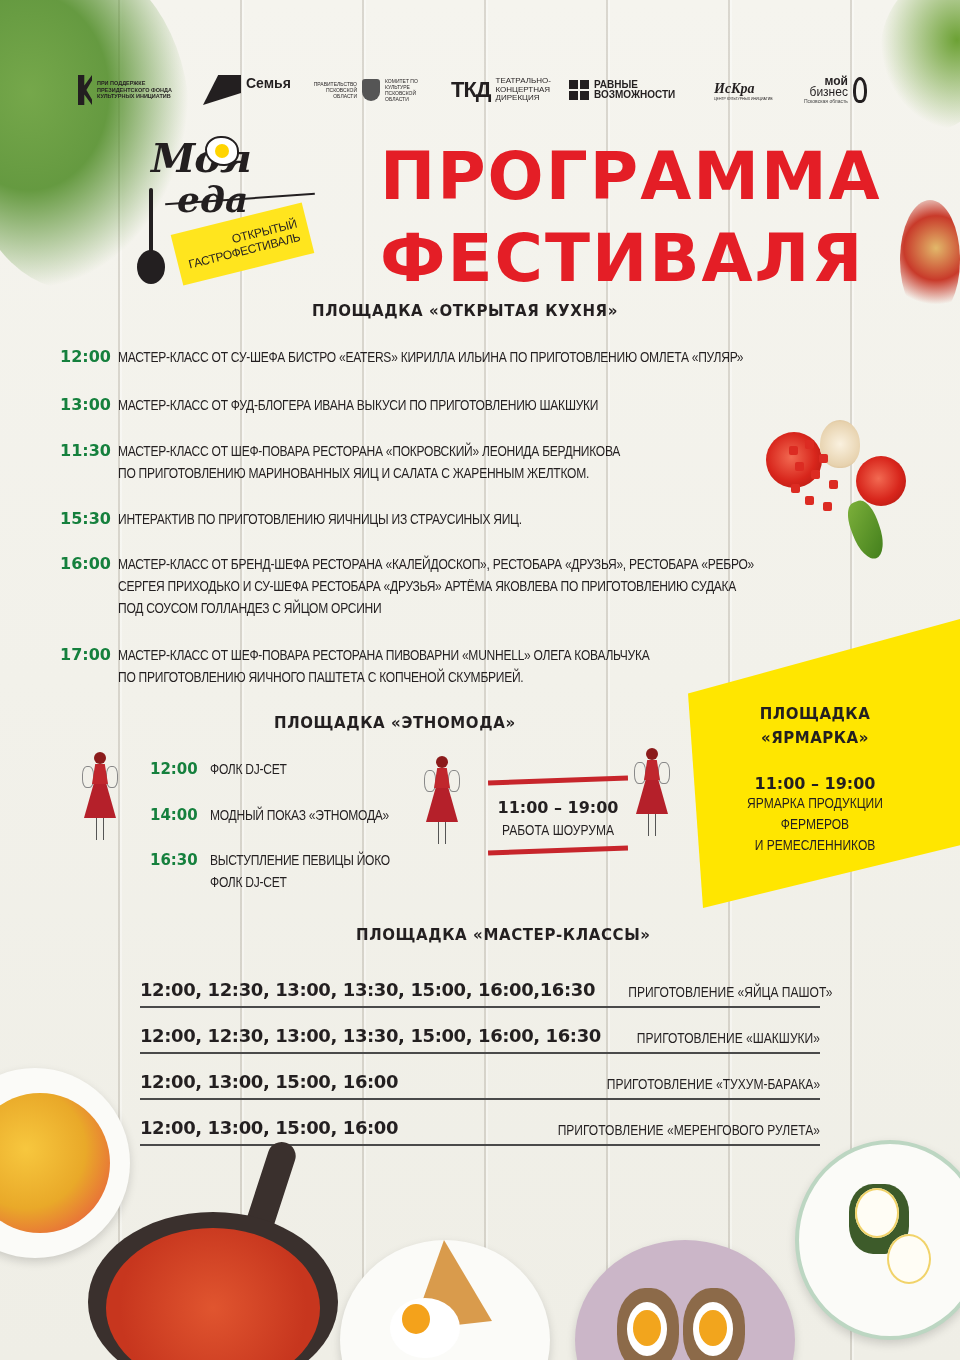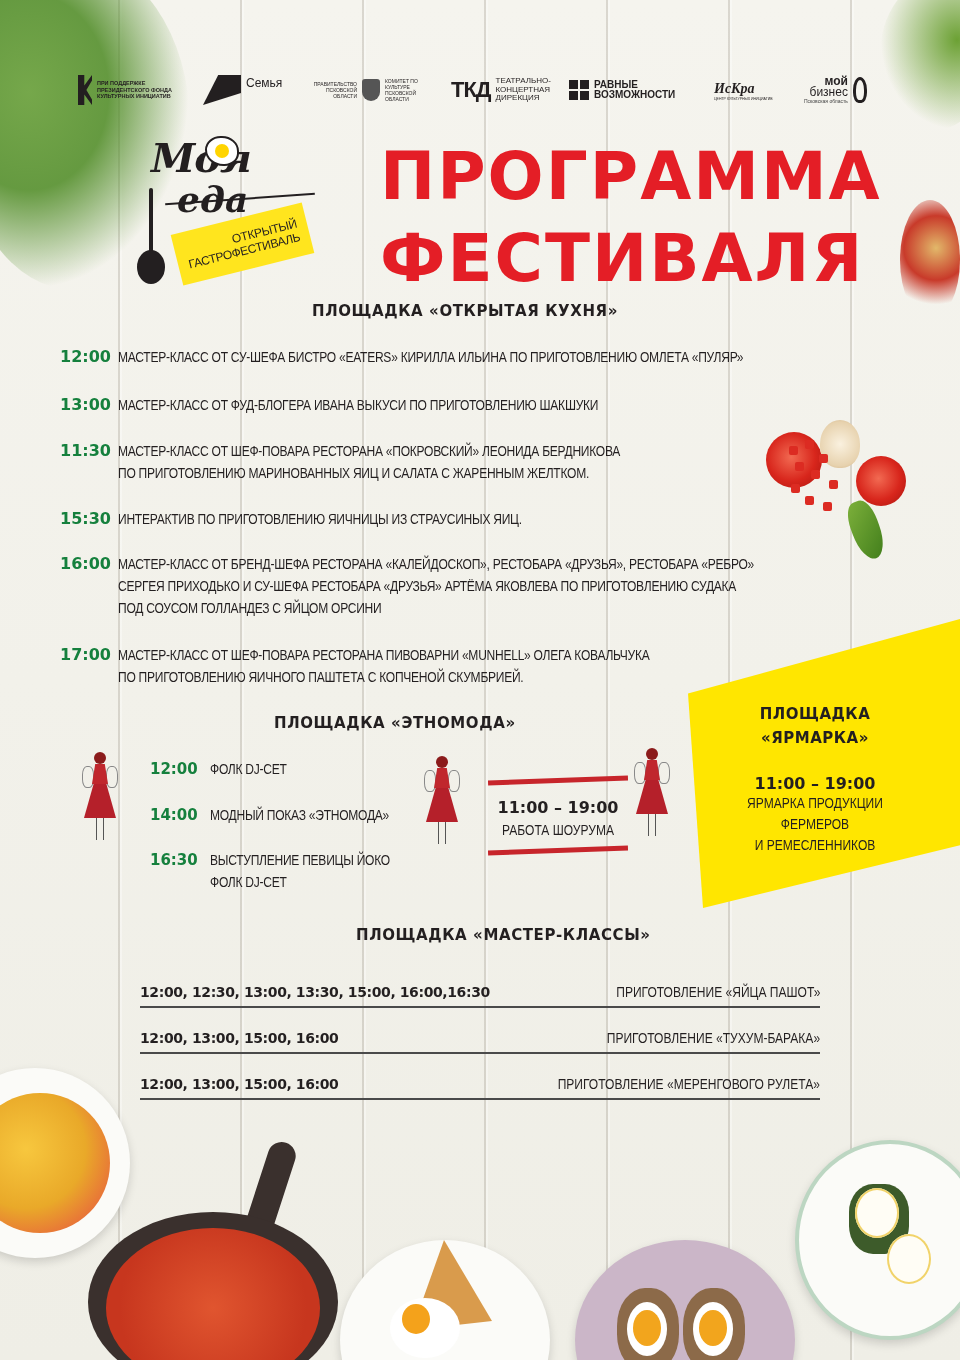--- a/index.html
+++ b/index.html
@@ -61,21 +61,21 @@
   .logo .mark { display: inline-block; }
   .logo-small { font-size: 5.5px; line-height: 6.5px; font-weight: bold; text-transform: uppercase; }
   .logo-pgfki .mark {
     width: 14px; height: 30px; background: #231f20;
     clip-path: polygon(0 0, 45% 0, 45% 35%, 100% 0, 100% 18%, 60% 50%, 100% 82%, 100% 100%, 45% 65%, 45% 100%, 0 100%);
   }
   .logo-semya .mark {
     width: 38px; height: 30px; background: #231f20;
     clip-path: polygon(40% 0, 100% 0, 100% 60%, 0 100%);
   }
-  .logo-semya .txt { font-size: 12px; font-weight: normal; margin-top: -14px; }
+  .logo-semya .txt { font-size: 14px; font-weight: bold; margin-top: -14px; }
   .logo-gov .mark {
     width: 18px; height: 22px; background: #555; border-radius: 3px 3px 9px 9px;
   }
   .logo-gov .txt { font-size: 5px; line-height: 6px; text-transform: uppercase; text-align: right; }
   .logo-gov .txt2 { font-size: 5px; line-height: 6px; text-transform: uppercase; }
   .logo-tkd .mark { font-size: 22px; font-weight: bold; letter-spacing: -1px; font-family: "Liberation Sans Narrow", "Liberation Sans", sans-serif; }
   .logo-tkd .txt { font-size: 8px; line-height: 8.5px; text-transform: uppercase; }
   .logo-rv .mark {
     width: 20px; height: 20px;
     background:
@@ -184,21 +184,21 @@
   .yarm .h { font-family: "DejaVu Sans", sans-serif; font-weight: bold; font-size: 15px; line-height: 24px; letter-spacing: .5px; text-transform: uppercase; }
   .yarm .time { margin-top: 24px; font-family: "DejaVu Sans", sans-serif; font-weight: bold; font-size: 16px; }
   .yarm .lbl { font-family: "Liberation Sans", sans-serif; font-size: 14px; line-height: 21px; text-transform: uppercase; white-space: pre-line; transform: scaleX(0.86); }
 
   
   .mc { left: 140px; top: 962px; width: 680px; }
   .mc-row {
     position: relative; height: 46px; border-bottom: 2px solid #4a4a4a;
     display: flex; align-items: flex-end; justify-content: space-between; padding-bottom: 6px;
   }
-  .mc-row .times { font-family: "DejaVu Sans", sans-serif; font-weight: bold; font-size: 14px; letter-spacing: -0.4px; white-space: nowrap; }
+  .mc-row .times { font-family: "DejaVu Sans", sans-serif; font-weight: bold; font-size: 18px; letter-spacing: -0.4px; white-space: nowrap; }
   .mc-row .what { font-family: "Liberation Sans", sans-serif; font-size: 14px; text-transform: uppercase; white-space: nowrap; transform: scaleX(0.86); transform-origin: right; }
 
   
   .plate { border-radius: 50%; background: #fbfbf8; box-shadow: 0 4px 10px rgba(0,0,0,.15); }
   .omelet { left: -60px; top: 1068px; width: 190px; height: 190px; }
   .omelet .fill { position: absolute; left: 30px; top: 25px; width: 140px; height: 140px; border-radius: 50%; background: radial-gradient(circle at 40% 40%, #f7c73e 0%, #e9a929 50%, #e86b3a 80%); }
   .pan { left: 88px; top: 1212px; width: 250px; height: 180px; border-radius: 50%; background: #3a302d; }
   .pan .fill { position: absolute; left: 18px; top: 16px; width: 214px; height: 160px; border-radius: 50%; background: radial-gradient(circle at 50% 50%, #e0552f 0%, #c7361e 70%); }
   .pan-handle { left: 255px; top: 1140px; width: 28px; height: 110px; background: #3a302d; border-radius: 14px; transform: rotate(18deg); }
   .egg-plate { left: 340px; top: 1240px; width: 210px; height: 200px; }
@@ -384,20 +384,24 @@
   <div class="bar" style="top:80px;transform:rotate(-2deg)"></div>
 </div>
 
 <div class="abs sec-head" style="left:312px;top:926px;margin-left:44px;">ПЛОЩАДКА «МАСТЕР-КЛАССЫ»</div>
 <div class="abs mc">
   <div class="mc-row">
     <span class="times">12:00, 12:30, 13:00, 13:30, 15:00, 16:00,16:30</span>
     <span class="what">Приготовление «Яйца пашот»</span>
   </div>
   <div class="mc-row">
+    <span class="times">12:00, 12:30, 13:00, 13:30, 15:00, 16:00, 16:30</span>
+    <span class="what">Приготовление «Шакшуки»</span>
+  </div>
+  <div class="mc-row">
     <span class="times">12:00, 13:00, 15:00, 16:00</span>
     <span class="what">Приготовление «Тухум-барака»</span>
   </div>
   <div class="mc-row">
     <span class="times">12:00, 13:00, 15:00, 16:00</span>
     <span class="what">Приготовление «Меренгового рулета»</span>
   </div>
 </div>
 
 <div class="abs plate omelet">

